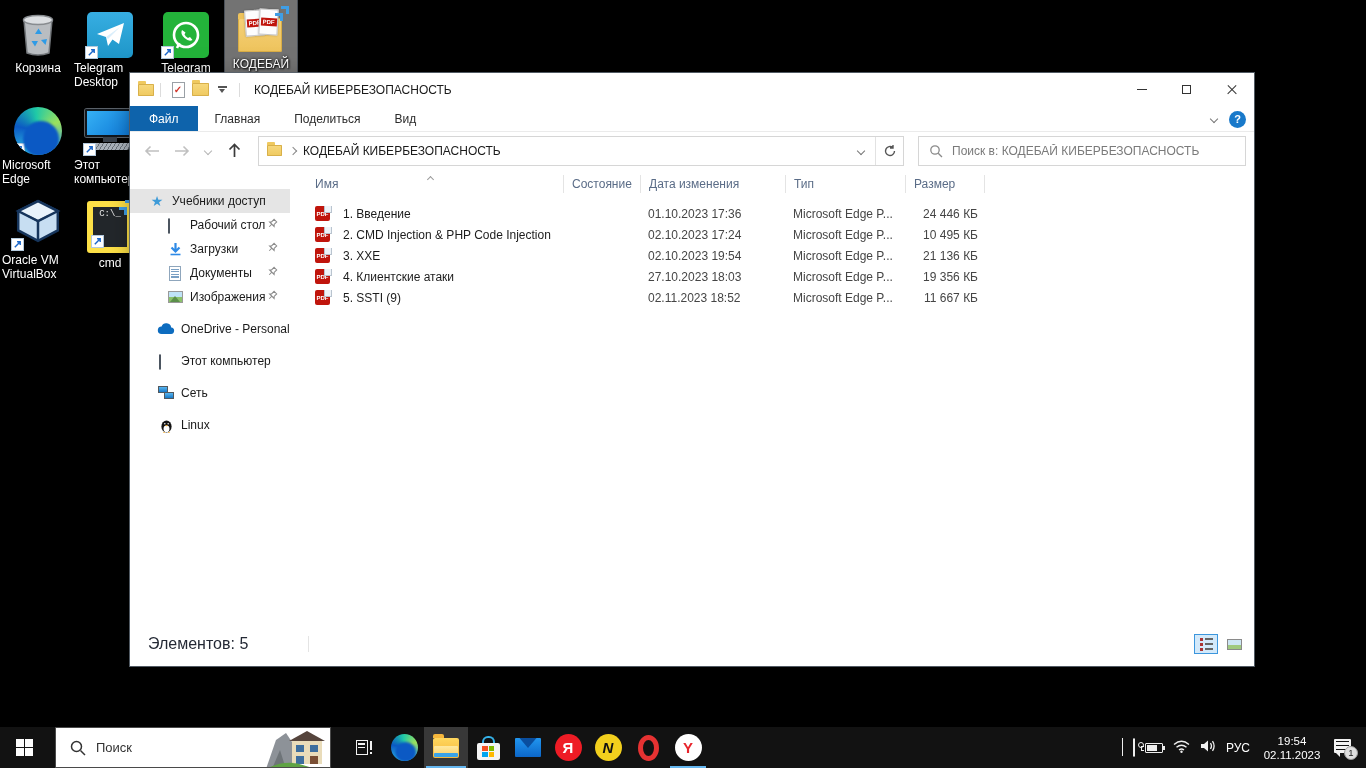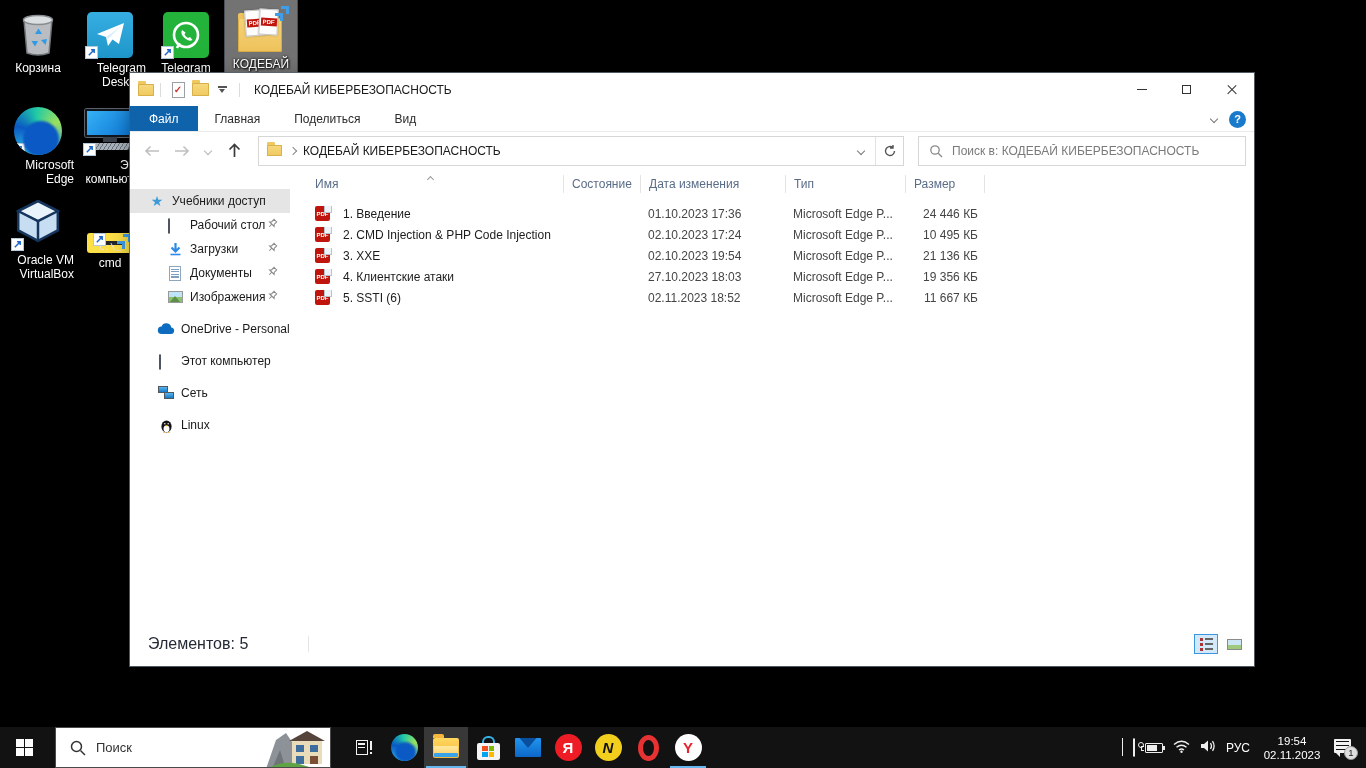--- a/index.html
+++ b/index.html
@@ -2,38 +2,38 @@
 <html><head>
 <meta charset="utf-8">
 <style>
 *{margin:0;padding:0;box-sizing:border-box}
 html,body{width:1366px;height:768px;overflow:hidden;background:#000;font-family:"Liberation Sans",sans-serif}
 #stage{position:relative;width:1366px;height:768px;background:#000;overflow:hidden}
 
 
 .dicon{position:absolute;width:72px;display:flex;flex-direction:column;align-items:center;z-index:1;padding:2px 0}
 .dicon .img{height:52px;display:flex;align-items:flex-end;justify-content:center;position:relative}
-.dicon .lbl{margin-top:3px;font-size:12px;color:#fff;text-align:right;line-height:14px;text-shadow:1px 1px 2px #000,0 0 3px #000}
+.dicon .lbl{margin-top:3px;font-size:12px;color:#fff;text-align:left;line-height:14px;text-shadow:1px 1px 2px #000,0 0 3px #000}
 .dicon.selected{background:#737373;outline:1px solid #4a5058}
 .sc-overlay{position:absolute;left:-2px;bottom:-1px;width:13px;height:13px;background:#fff;border:1px solid #b3c9dd;display:flex;align-items:center;justify-content:center}
 .dfolder{position:relative;width:48px;height:46px}
 .dfolder .back{position:absolute;bottom:2px;left:1px;width:44px;height:34px;background:linear-gradient(#f5d178,#eec35c);border-radius:2px;box-shadow:0 0 0 1px #d9ad45 inset}
 .dfolder .back::before{content:"";position:absolute;top:-5px;left:0;width:19px;height:6px;background:#eec35c;border-radius:2px 2px 0 0}
 .pdfpage{position:absolute;width:19px;height:26px;background:#fdfdfd;border:1px solid #c6c6c6;display:flex;align-items:center;justify-content:center;box-shadow:0 0 2px rgba(0,0,0,.35)}
 .pdftag{background:#c0150c;color:#fff;font-size:6px;font-weight:bold;padding:1px 2px}
 .chev-b{position:absolute;width:8px;height:8px;border-top:3px solid #3f9ee6;border-right:3px solid #3f9ee6}
 .binwrap svg{display:block}
 .appsq{width:46px;height:46px;border-radius:5px;display:flex;align-items:center;justify-content:center;position:relative}
 .edgeic{border-radius:50%;background:conic-gradient(from 210deg,#2bb3e2,#0b59c4,#1fc9a7,#9be15d,#35a3dd,#2bb3e2);position:relative;overflow:hidden}
 .edgeic::after{content:"";position:absolute;left:18%;top:30%;width:75%;height:75%;border-radius:50%;background:#0b59c4;filter:blur(1px)}
 .pcic{position:relative;width:50px;height:46px}
 .pcic .scr{width:46px;height:28px;background:linear-gradient(135deg,#36b1f5,#0f7ad8);border:2px solid #11161c;border-radius:2px;box-shadow:0 0 0 1px #5a6169}
 .pcic .stand{width:14px;height:5px;background:#39414b;margin:0 auto}
 .pcic .kb{width:40px;height:7px;background:repeating-linear-gradient(90deg,#aab2bb 0 3px,#6b737c 3px 4px);margin:1px auto 0;transform:skewX(-30deg)}
-.cmdic{position:relative;width:46px;height:20px;background:#23272b;border:8px solid #fde047;border-radius:3px;color:#e8e8e8;font-family:"Liberation Mono",monospace;font-size:9px;padding:2px 3px;text-align:center}
+.cmdic{position:relative;width:46px;height:52px;background:#23272b;border:6px solid #fde047;border-radius:3px;color:#e8e8e8;font-family:"Liberation Mono",monospace;font-size:9px;padding:2px 3px;text-align:center}
 
 
 #win{position:absolute;left:130px;top:73px;width:1124px;height:593px;background:#fff;z-index:5;box-shadow:0 0 0 1px rgba(90,100,110,.9),6px 10px 24px rgba(0,0,0,.55);font-size:12px;color:#1a1a1a}
 .titlebar{height:33px;display:flex;align-items:center;padding-left:8px;position:relative}
 .qat-sep{width:1px;height:14px;background:#dcdcdc;margin:0 6px}
 .fold-sm{position:relative;width:17px;height:13px;background:linear-gradient(#f7d97e,#efc95f);border-radius:1px;box-shadow:0 0 0 1px #d8b04a inset}
 .fold-sm::before{content:"";position:absolute;top:-3px;left:0;width:8px;height:3px;background:#efc95f;border-radius:1px 1px 0 0}
 .qat-btn{width:22px;height:22px;display:flex;align-items:center;justify-content:center}
 .prop-ic{width:13px;height:16px;background:#fff;border:1px solid #9aa0a6;color:#d0342a;font-size:10px;font-weight:bold;line-height:14px;text-align:center}
 .dd-ic{display:flex;flex-direction:column;align-items:center;gap:1px}
@@ -530,21 +530,21 @@
                 <span>4. Клиентские атаки</span>
               </span>
             <span class="st"></span>
             <span class="dt">27.10.2023 18:03</span>
             <span class="tp">Microsoft Edge P...</span>
             <span class="sz">19 356 КБ</span>
           </div>
           <div class="frow">
             <span class="nm">
                 <span class="pdficon">PDF</span>
-                <span>5. SSTI (6)</span>
+                <span>5. SSTI (9)</span>
               </span>
             <span class="st"></span>
             <span class="dt">02.11.2023 18:52</span>
             <span class="tp">Microsoft Edge P...</span>
             <span class="sz">11 667 КБ</span>
           </div>
         </div>
       </div>
     </div>
 

